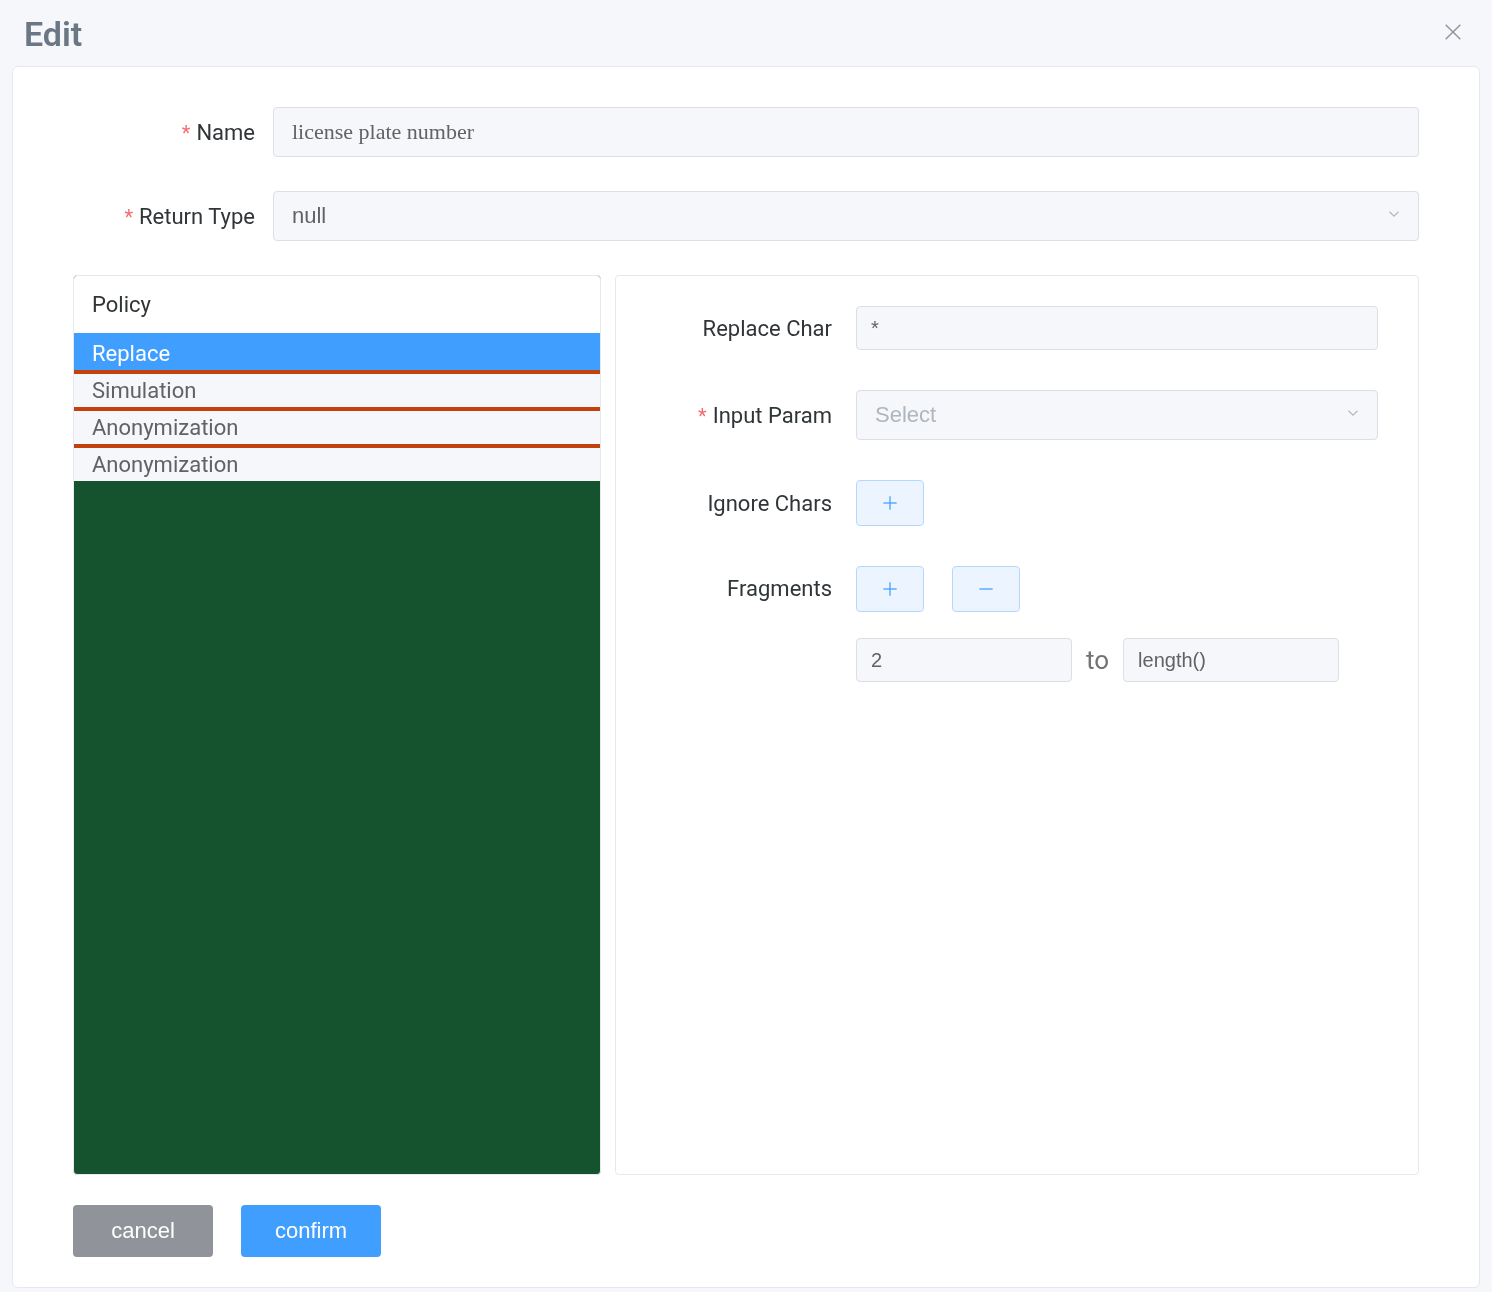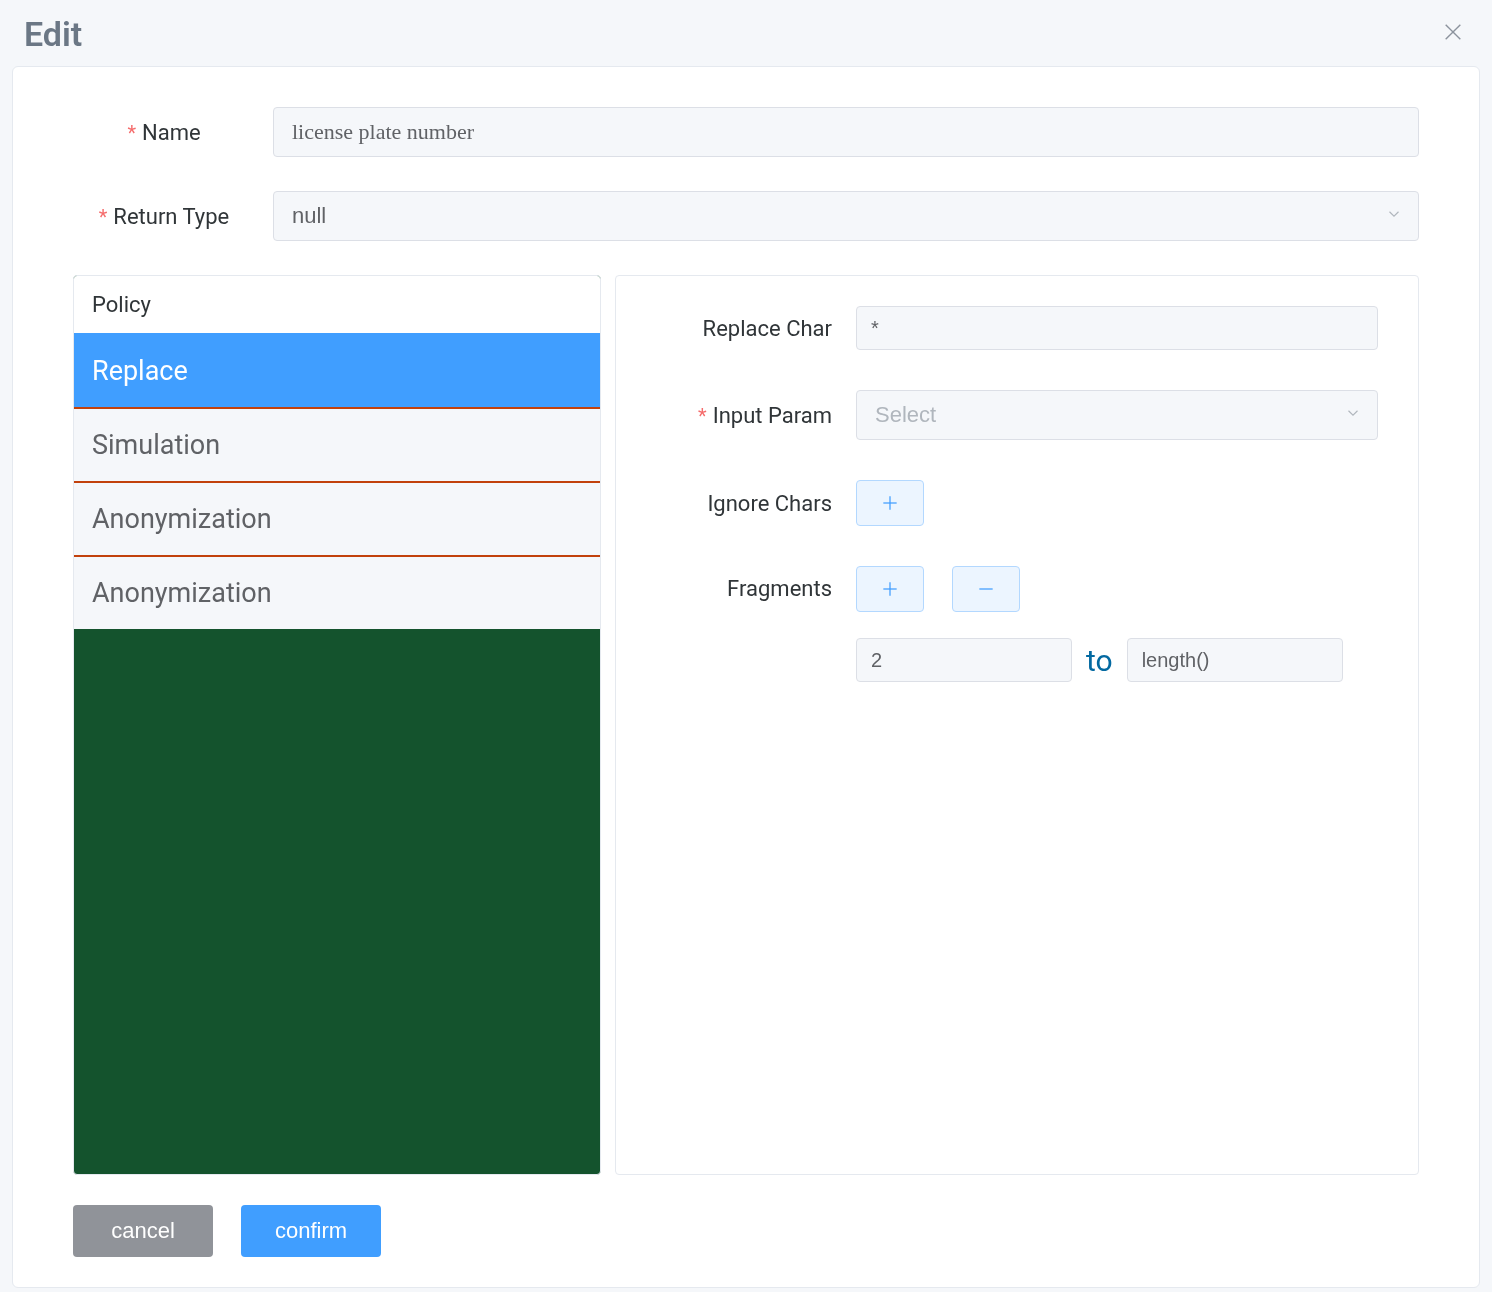--- a/index.html
+++ b/index.html
@@ -45,21 +45,21 @@
       display: flex;
       flex-direction: column;
     }
     .form-row {
       display: flex;
       align-items: center;
       margin-bottom: 34px;
     }
     .form-label {
       width: 200px;
-      text-align: center;
+      text-align: right;
       font-size: 22px;
       color: #303538;
       padding-right: 18px;
     }
     .required {
       color: #f56c6c;
       margin-right: 6px;
       font-size: 20px;
     }
     .text-input {
@@ -111,23 +111,23 @@
       background: #14532d;
       overflow: hidden;
     }
     .sidebar-header {
       background: #fff;
       padding: 16px 18px;
       font-size: 22px;
       color: #303538;
     }
     .sidebar-item {
-      border-top: 2px solid #c2410c;
-      padding: 20px 18px;
-      font-size: 27px;
+      border-top: 4px solid #c2410c;
+      padding: 4px 18px;
+      font-size: 22px;
       color: #606266;
       cursor: pointer;
       background: #f5f7fa;
     }
     .sidebar-item.active {
       background: #409eff;
       color: #fff;
       border-top-color: #409eff;
     }
     .right-panel {
@@ -172,21 +172,21 @@
     }
     .icon-btn svg { stroke: #409eff; }
     .fragment-inputs {
       width: 100%;
       display: flex;
       align-items: center;
       gap: 14px;
       margin-top: 14px;
     }
     .fragment-inputs input { width: 216px; }
-    .to-text { font-size: 30px; color: #0369a1; }
+    .to-text { font-size: 26px; color: #737373; }
     .footer {
       display: flex;
       justify-content: flex-start;
       gap: 28px;
       padding-top: 30px;
     }
     .btn {
       min-width: 140px;
       height: 52px;
       border: none;

